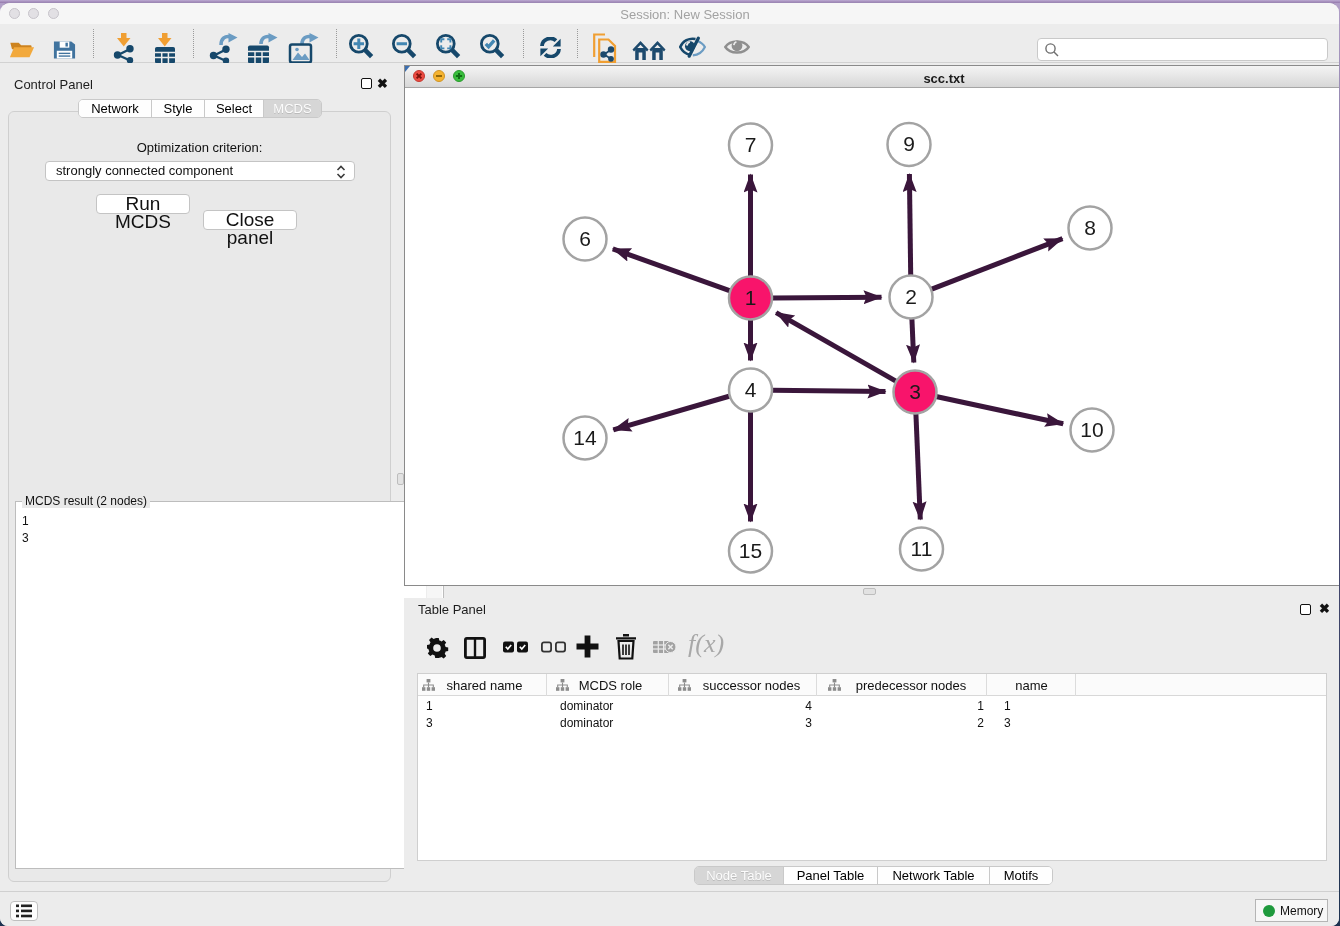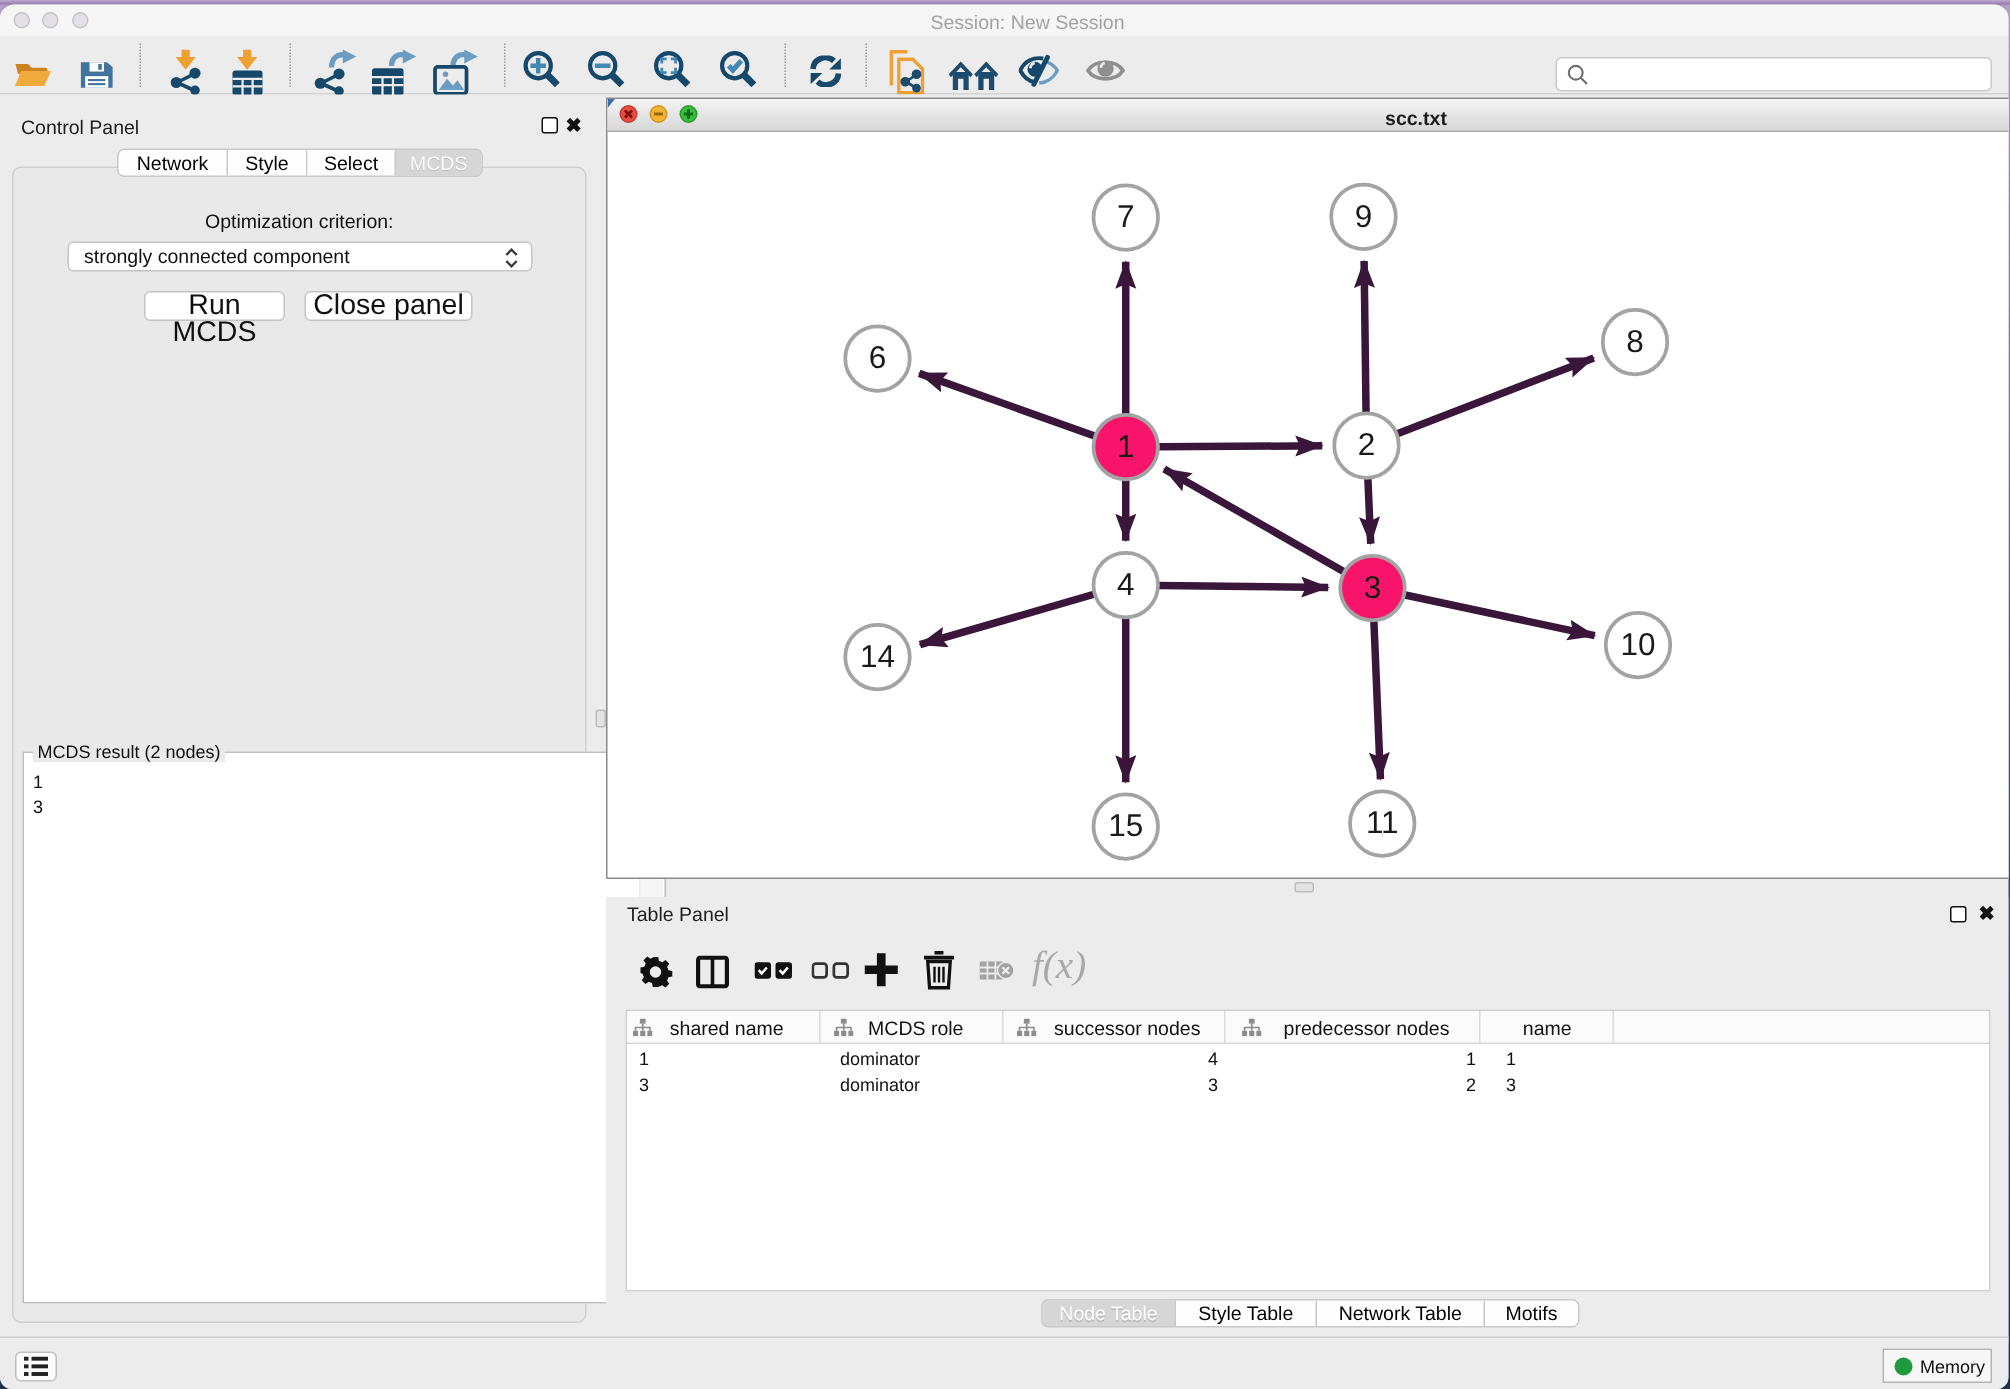--- a/index.html
+++ b/index.html
@@ -214,21 +214,21 @@
       <div class="tab" style="width:59px">Select</div>
       <div class="tab sel" style="width:57px">MCDS</div>
     </div>
     <div id="lp-body">
       <div id="opt-label">Optimization criterion:</div>
       <div id="dd">strongly connected component<svg width="10" height="14" viewBox="0 0 10 14" style="position:absolute;right:8px;top:3px">
             <path d="M1.5,5 L5,1.5 L8.5,5" fill="none" stroke="#3c3c3c" stroke-width="1.6"></path>
             <path d="M1.5,9 L5,12.5 L8.5,9" fill="none" stroke="#3c3c3c" stroke-width="1.6"></path>
           </svg></div>
       <div class="btn" style="left:87px; width:94px;">Run MCDS</div>
-      <div class="btn" style="left:194px; width:112px;">Close panel</div>
+      <div class="btn" style="left:194px; width:94px;margin-top:16px;">Close panel</div>
       <div id="fieldset">
         <div class="legend">MCDS result (2 nodes)</div>
         <div class="item" style="top:12px">1</div>
         <div class="item" style="top:29px">3</div>
         <div class="sbar"></div>
       </div>
     </div>
   </div>
   <div id="net">
     <div id="net-tb">
@@ -409,21 +409,21 @@
       <div class="trow" style="left:506px;top:25px;width:60px;text-align:right">1</div>
       <div class="trow" style="left:586px;top:25px;">1</div>
       <div class="trow" style="left:8px;  top:42px;">3</div>
       <div class="trow" style="left:142px;top:42px;">dominator</div>
       <div class="trow" style="left:334px;top:42px;width:60px;text-align:right">3</div>
       <div class="trow" style="left:506px;top:42px;width:60px;text-align:right">2</div>
       <div class="trow" style="left:586px;top:42px;">3</div>
     </div>
     <div class="tabbar" style="left:290px; top:268px; border:1px solid #c9c9c9;">
       <div class="tab sel" style="width:89px">Node Table</div>
-      <div class="tab" style="width:94px">Style Table</div>
+      <div class="tab" style="width:94px">Panel Table</div>
       <div class="tab" style="width:112px">Network Table</div>
       <div class="tab" style="width:62px">Motifs</div>
     </div>
   </div>
 <div style="position:absolute;left:397px;top:470px;width:7px;height:12px;background:#e2e2e2;border:1px solid #bdbdbd;border-radius:2px;"></div>
   <div style="position:absolute;left:863px;top:585px;width:13px;height:7px;background:#e2e2e2;border:1px solid #bdbdbd;border-radius:2px;"></div>
   <div id="status">
     <div id="lstbtn">
         <svg width="16" height="14" viewBox="0 0 16 14" style="position:absolute;left:5px;top:2px">
           <g fill="#222">

